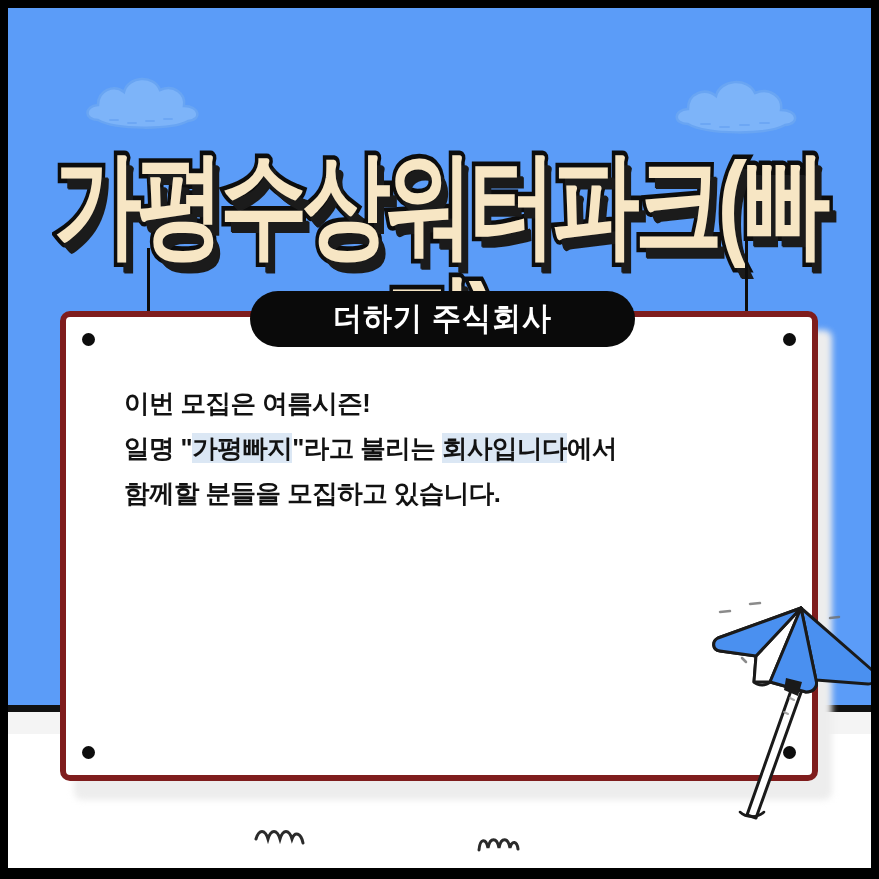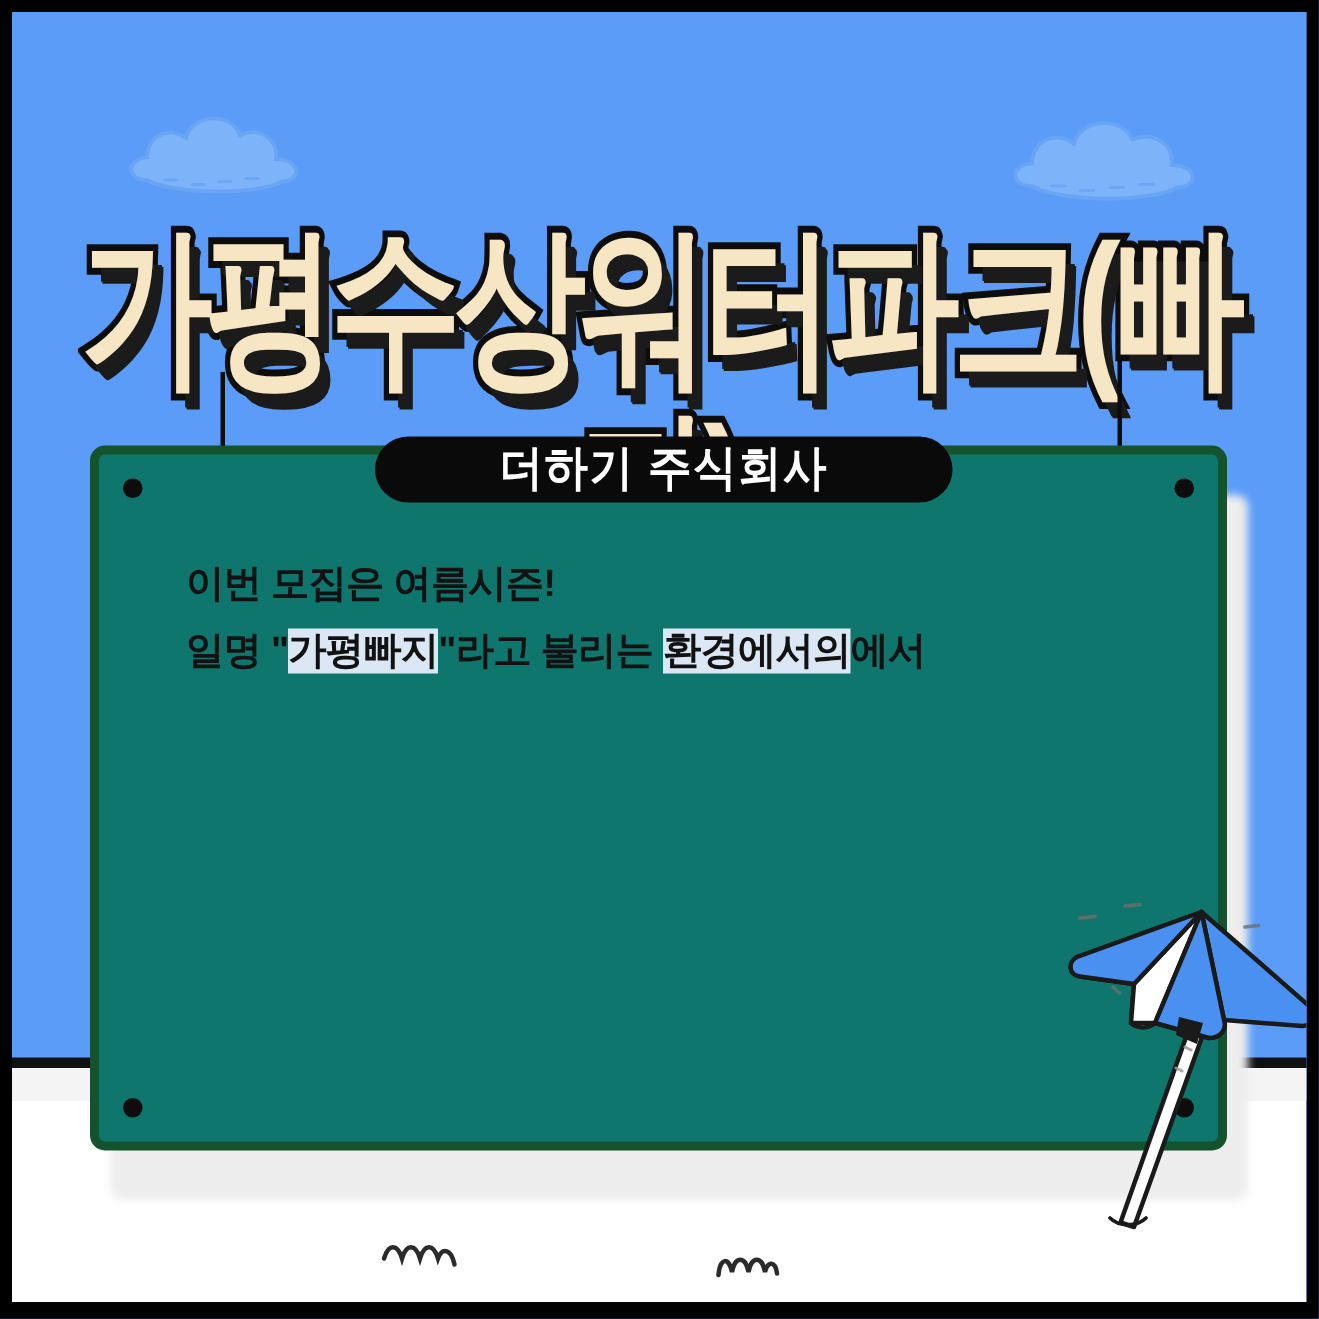--- a/index.html
+++ b/index.html
@@ -90,21 +90,21 @@
   .wire {
     position:absolute;
     width:3px;
     background:#0d0d0d;
   }
 
   
   #badge {
     position:absolute;
     left:242px; top:283px;
-    width:385px; height:44px;
+    width:385px; height:56px;
     background:#0a0a0a;
     border-radius:30px;
     display:flex; align-items:center; justify-content:center;
     z-index:6;
   }
   #badge-text {
     color:#ffffff;
     font-size:29px;
     font-weight:bold;
     letter-spacing:1px;
@@ -117,24 +117,24 @@
     left:60px; top:314px;
     width:758px; height:470px;
     background:#EDEDED;
     border-radius:8px;
     transform:translate(6px,8px);
     filter:blur(3px);
     z-index:2;
   }
   #board {
     position:absolute;
-    left:52px; top:289px;
+    left:52px; top:303px;
     width:758px; height:470px;
-    background:#0f766e;
-    border:6px solid #14532d;
+    background:#ffffff;
+    border:6px solid #7f1d1d;
     border-radius:10px;
     z-index:3;
   }
   .screw {
     position:absolute;
     width:13px; height:13px;
     background:#0d0d0d;
     border-radius:50%;
   }
   .screw.tl { left:16px; top:16px; }
@@ -222,21 +222,22 @@
     <div id="board-shadow"></div>
 
     <div id="board">
       <span class="screw tl"></span>
       <span class="screw tr"></span>
       <span class="screw bl"></span>
       <span class="screw br"></span>
 
       <div id="body-copy">
         <div class="line"><span>이번 모집은 여름시즌!</span></div>
-        <div class="line"><span>일명 "</span><span class="hl">가평빠지</span><span>"라고 불리는 </span><span class="hl">환경에서의</span><span>에서</span></div>
+        <div class="line"><span>일명 "</span><span class="hl">가평빠지</span><span>"라고 불리는 </span><span class="hl">회사입니다</span><span>에서</span></div>
+        <div class="line"><span>함께할 분들을 모집하고 있습니다.</span></div>
       </div>
     </div>
 
     <div id="badge">
       <span id="badge-text">더하기 주식회사</span>
     </div>
 
     <svg id="umbrella" viewBox="0 0 185 240">
 
       <path d="M100 96 L52 228" stroke="#1a1a1a" stroke-width="3" fill="#fdfdfd" stroke-linejoin="round" d2=""></path>

